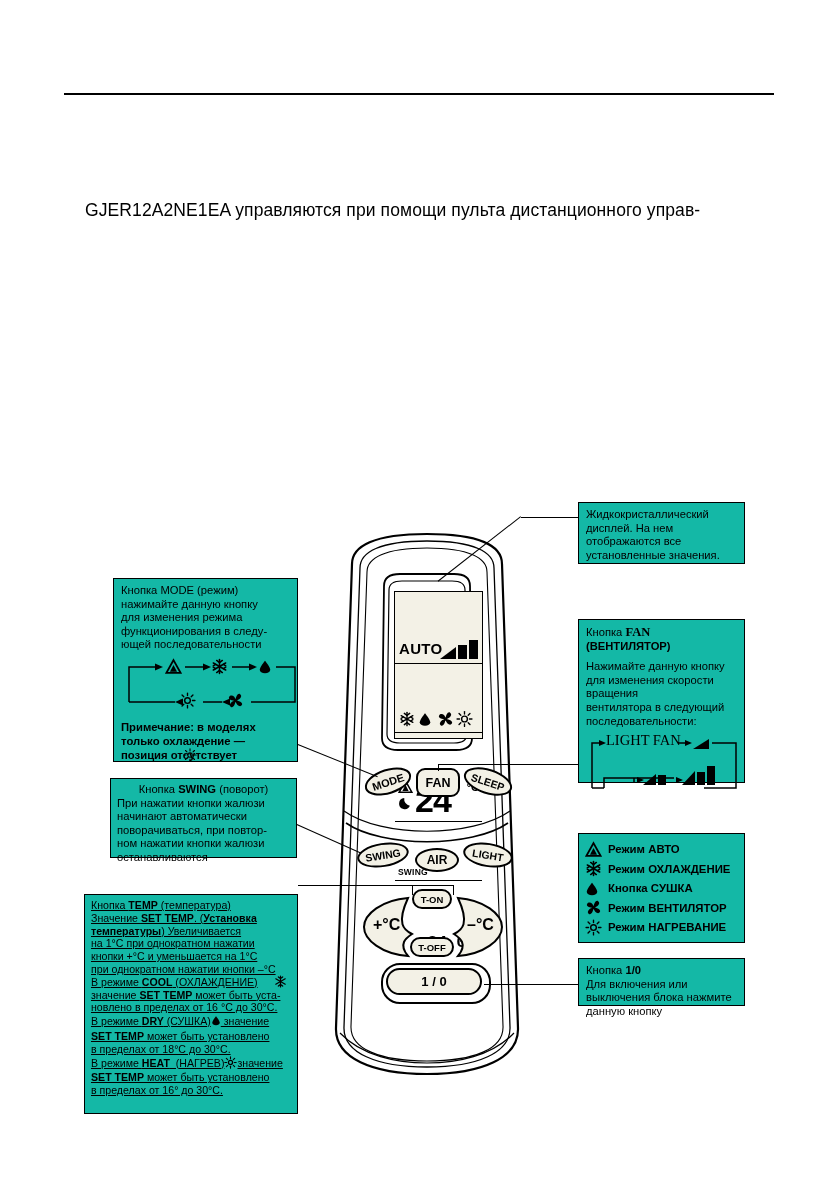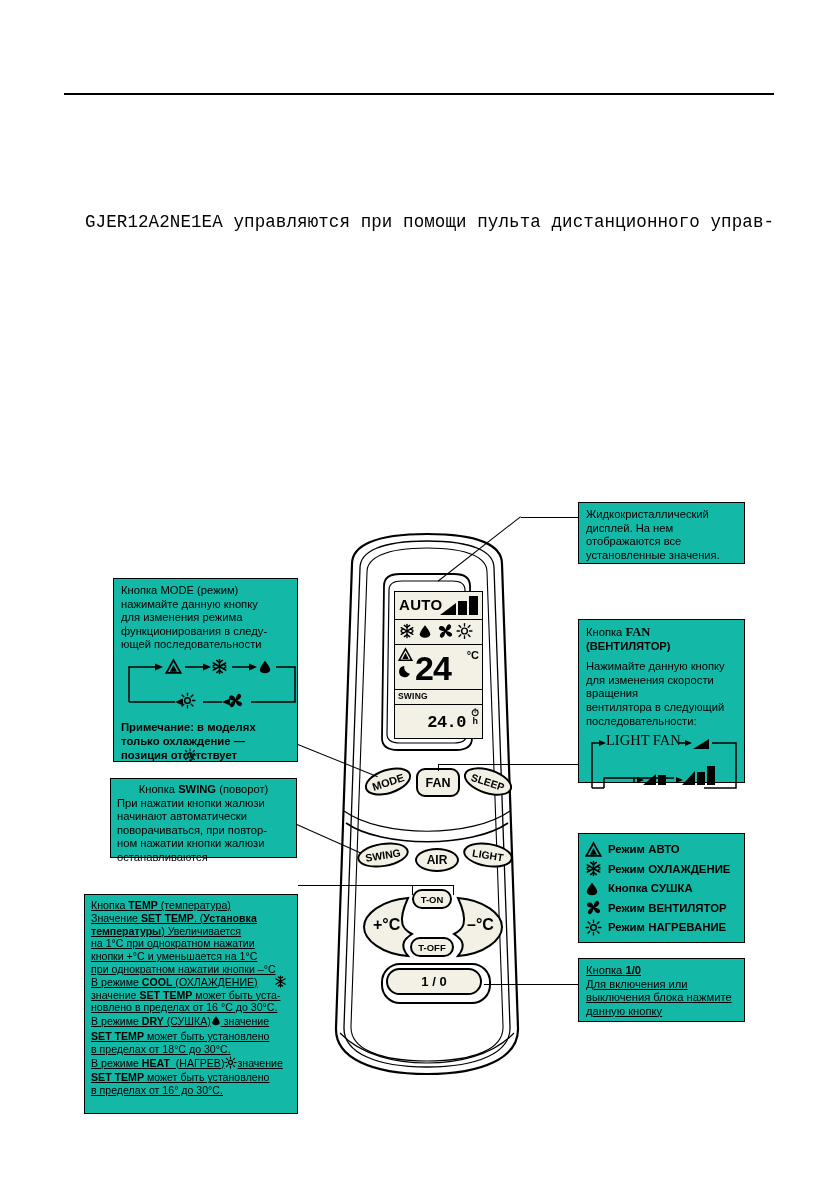--- a/index.html
+++ b/index.html
@@ -6,22 +6,22 @@
   body{width:839px;height:1191px;position:relative;
        font-family:"Liberation Sans",sans-serif;color:#000;overflow:hidden;}
 
   .page{position:absolute;left:0;top:0;width:839px;height:1191px;}
 
   
   .top-rule{position:absolute;left:64px;top:93px;width:710px;height:0;
             border-top:2px solid #000;}
 
   
-  .heading{position:absolute;left:85px;top:212px;width:700px;
-           font-family:Liberation Mono, monospace;font-size:17.5px;
+  .heading{position:absolute;left:85px;top:200px;width:700px;
+           font-family:Liberation Sans, sans-serif;font-size:17.5px;
            letter-spacing:.1px;white-space:nowrap;}
 
   
   .box{position:absolute;border:1.6px solid #000;background:#14b8a6;
        box-sizing:border-box;}
   .box-inner{padding:5px 7px;}
   .t{font-size:11.2px;line-height:13.6px;}
   .b{font-weight:bold;}
   .ctr{text-align:center;}
 
@@ -31,21 +31,21 @@
   .lnv{width:1.3px;}
   .diag{position:absolute;transform-origin:0 0;background:#000;height:1.3px;}
 
   
   .remote{position:absolute;left:322px;top:528px;width:210px;height:560px;}
   .remote svg{display:block;}
 
   
   .lcd{position:absolute;left:394px;top:591px;width:89px;height:148px;
        border:1.8px solid #000;background:#f3f1e6;box-sizing:border-box;}
-  .lcd-row{border-bottom:1.6px solid #000;box-sizing:border-box;position:relative;}
+  .lcd-row{border-bottom:1.6px solid #000;box-sizing:border-box;position:relative;margin-top:44px;}
   .lcd-r1{height:28px;}
   .lcd-r2{height:25px;}
   .lcd-r3{height:45px;}
   .lcd-r4{height:15px;}
   .lcd-r5{height:33px;border-bottom:none;font-family:Liberation Mono, monospace;}
   .lcd-auto{position:absolute;left:4px;top:4px;font-size:15px;font-weight:bold;
             letter-spacing:.3px;font-family:"Liberation Sans",sans-serif;}
   .bars{position:absolute;right:4px;bottom:4px;display:flex;align-items:flex-end;gap:2px;}
   .bar-tri{width:0;height:0;border-left:16px solid transparent;border-bottom:12px solid #000;}
   .bar-b{width:9px;background:#000;}
@@ -605,21 +605,21 @@
                 <line x1="17.2" y1="6.8" x2="19.7" y2="4.3"></line>
             </g>
           </svg>
         </span>
         <span class="leg-lbl">Режим НАГРЕВАНИЕ</span>
       </div>
 
     </div>
   </div>
 
-  <div class="box" style="left:578px;top:958px;width:167px;height:64px;text-decoration:underline;">
+  <div class="box" style="left:578px;top:958px;width:167px;height:48px;">
     <div class="box-inner t" style="padding:5px 7px;">
       <div>
         Кнопка <span class="b">1/0</span>
       </div>
       <div>Для включения или</div>
       <div>выключения блока нажмите</div>
       <div>данную кнопку</div>
     </div>
   </div>
 

